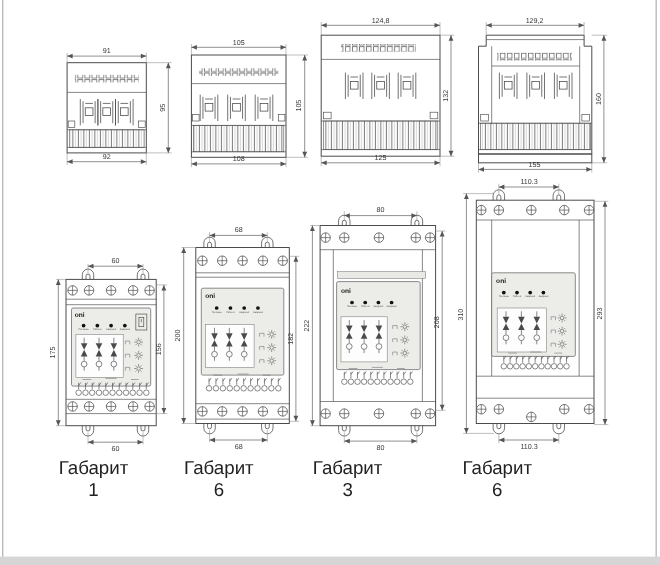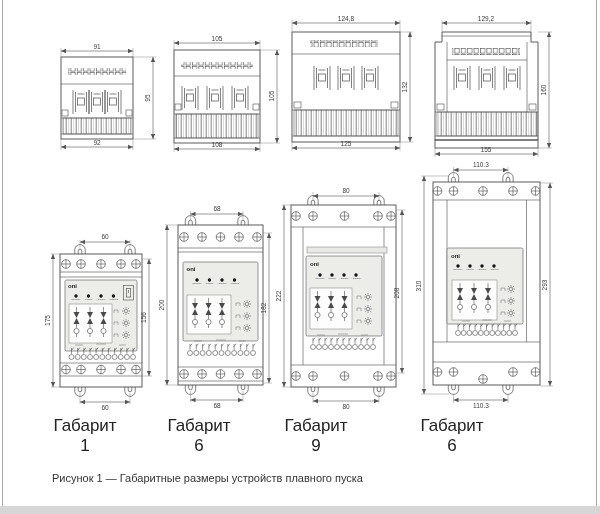--- a/index.html
+++ b/index.html
@@ -466,16 +466,15 @@
   <line class="dim" x1="424" y1="176" x2="424" y2="394" marker-start="url(#arr)" marker-end="url(#arr)"></line>
   <text class="dtxt" x="421" y="286" transform="rotate(-90 421 286)">310</text>
   <path class="ext" d="M540,183 H553 M540,386 H553"></path>
   <line class="dim" x1="550" y1="183" x2="550" y2="386" marker-start="url(#arr)" marker-end="url(#arr)"></line>
   <text class="dtxt" x="547" y="285" transform="rotate(-90 547 285)">293</text>
 </g>
 </svg>
 
 <div class="glabel" style="left:50px;top:416px">Габарит 1</div>
 <div class="glabel" style="left:164px;top:416px">Габарит 6</div>
-<div class="glabel" style="left:281px;top:416px">Габарит 9</div>
+<div class="glabel" style="left:281px;top:416px">Габарит 3</div>
 <div class="glabel" style="left:417px;top:416px">Габарит 6</div>
-<div class="caption">Рисунок 1 — Габаритные размеры устройств плавного пуска</div>
 </div>
 
 </body></html>

